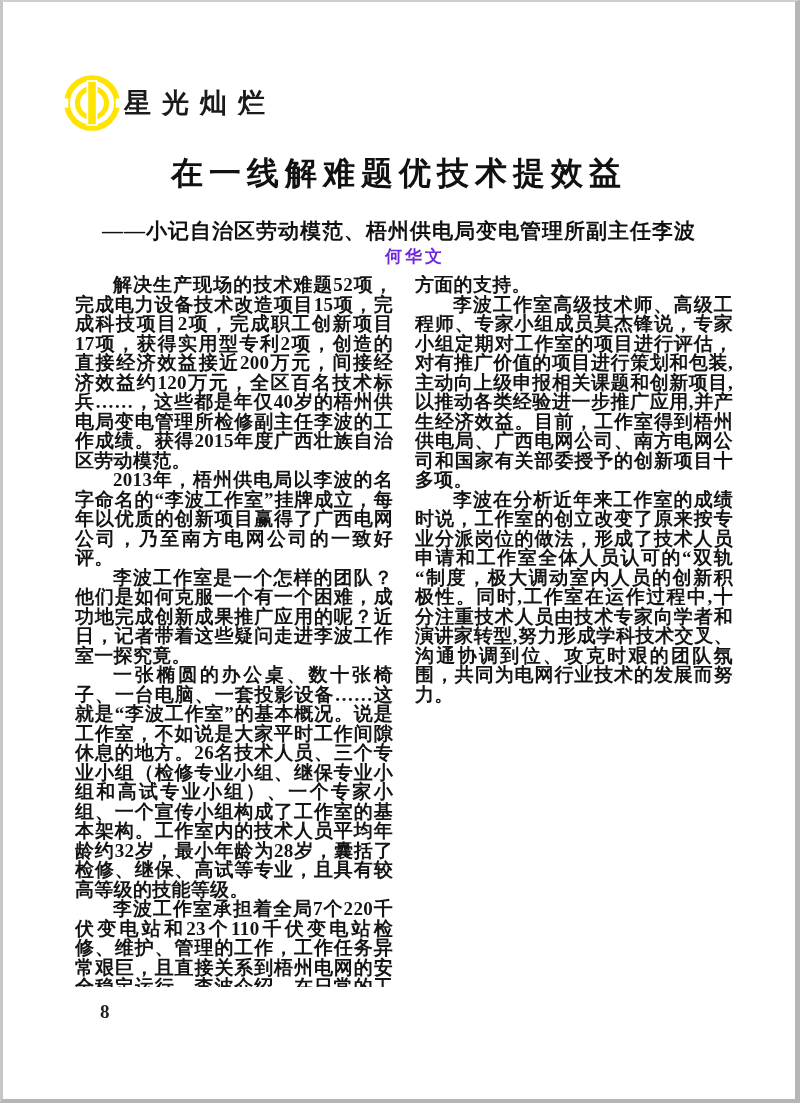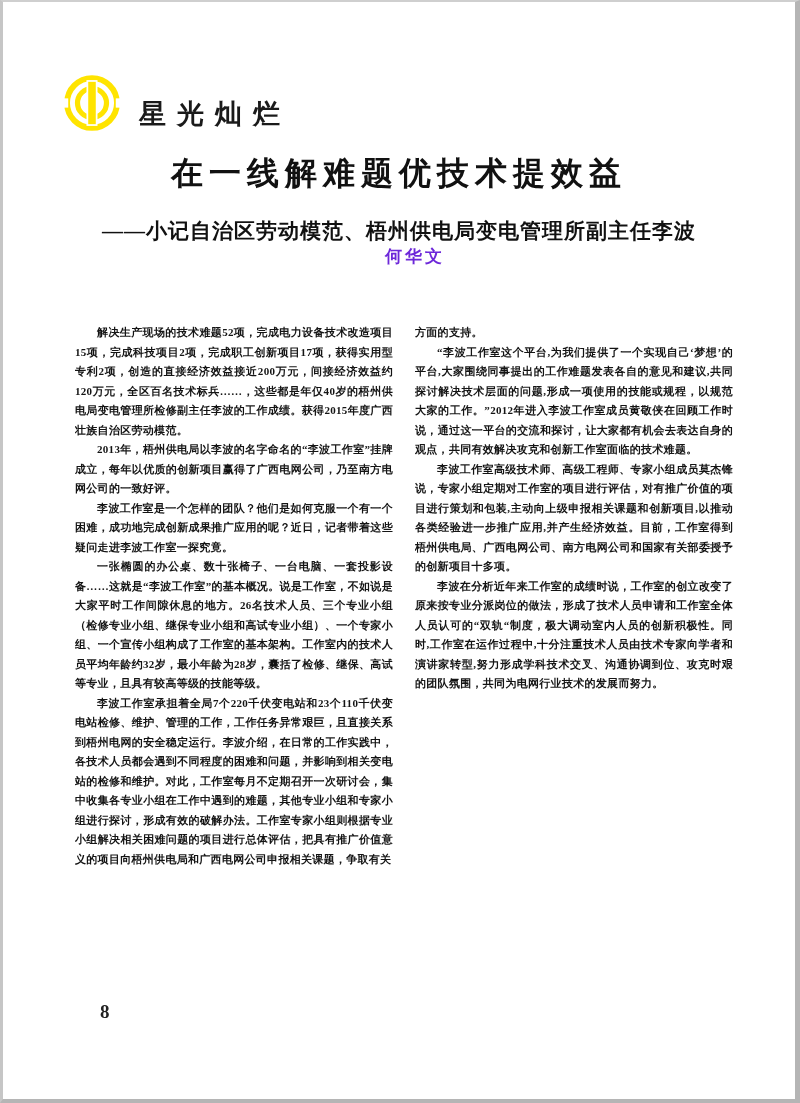--- a/index.html
+++ b/index.html
@@ -11,21 +11,21 @@
     border-top:2px solid #cfcfcf;
     border-left:3px solid #c6c6c6;
     border-right:5px solid #b5b5b5;
     border-bottom:4px solid #b5b5b5;
     font-family:"Liberation Serif","DejaVu Serif",serif;
     color:#141414;
     overflow:hidden;
   }
   .masthead{
     position:absolute;top:72px;left:60px;
-    display:flex;align-items:flex-end;gap:18px;
+    display:flex;align-items:center;gap:3px;
   }
   .logo{width:58px;height:58px;display:block;}
   .brand{
     font-size:27px;font-weight:bold;letter-spacing:11px;
     color:#1a1a1a;white-space:nowrap;
   }
   .title{
     position:absolute;top:150px;left:0;width:100%;
     text-align:center;font-size:32px;font-weight:bold;
     letter-spacing:6px;color:#111;
@@ -39,26 +39,25 @@
     position:absolute;top:243px;left:16px;width:100%;
     text-align:center;font-size:17px;font-weight:bold;
     letter-spacing:3px;color:#6d28d9;
   }
   .columns{
     position:absolute;top:273px;left:72px;right:62px;
     display:flex;gap:22px;
   }
   .col{
     flex:1 1 0;
-    font-size:11px;line-height:19.5px;
+    font-size:19px;line-height:19.5px;
     font-weight:bold;
     text-align:justify;
     height:712px;overflow:hidden;
     letter-spacing:0.3px;
-    margin-top:48px;
   }
   .col p{margin:0;}
   .col p.indent{text-indent:2em;}
   .pagenum{
     position:absolute;top:999px;left:97px;
     font-size:19px;font-weight:bold;color:#222;
   }
 </style>
 </head>
 <body>
@@ -87,21 +86,20 @@
   <div class="columns">
     <div class="col">
       <p class="indent">解决生产现场的技术难题52项，完成电力设备技术改造项目15项，完成科技项目2项，完成职工创新项目17项，获得实用型专利2项，创造的直接经济效益接近200万元，间接经济效益约120万元，全区百名技术标兵……，这些都是年仅40岁的梧州供电局变电管理所检修副主任李波的工作成绩。获得2015年度广西壮族自治区劳动模范。</p>
       <p class="indent">2013年，梧州供电局以李波的名字命名的“李波工作室”挂牌成立，每年以优质的创新项目赢得了广西电网公司，乃至南方电网公司的一致好评。</p>
       <p class="indent">李波工作室是一个怎样的团队？他们是如何克服一个有一个困难，成功地完成创新成果推广应用的呢？近日，记者带着这些疑问走进李波工作室一探究竟。</p>
       <p class="indent">一张椭圆的办公桌、数十张椅子、一台电脑、一套投影设备……这就是“李波工作室”的基本概况。说是工作室，不如说是大家平时工作间隙休息的地方。26名技术人员、三个专业小组（检修专业小组、继保专业小组和高试专业小组）、一个专家小组、一个宣传小组构成了工作室的基本架构。工作室内的技术人员平均年龄约32岁，最小年龄为28岁，囊括了检修、继保、高试等专业，且具有较高等级的技能等级。</p>
       <p class="indent">李波工作室承担着全局7个220千伏变电站和23个110千伏变电站检修、维护、管理的工作，工作任务异常艰巨，且直接关系到梧州电网的安全稳定运行。李波介绍，在日常的工作实践中，各技术人员都会遇到不同程度的困难和问题，并影响到相关变电站的检修和维护。对此，工作室每月不定期召开一次研讨会，集中收集各专业小组在工作中遇到的难题，其他专业小组和专家小组进行探讨，形成有效的破解办法。工作室专家小组则根据专业小组解决相关困难问题的项目进行总体评估，把具有推广价值意义的项目向梧州供电局和广西电网公司申报相关课题，争取有关</p>
     </div>
     <div class="col">
       <p>方面的支持。</p>
-      <p class="indent">“李波工作室这个平台,为我们提供了一个实现自己‘梦想’的平台,大家围绕同事提出的工作难题发表各自的意见和建议,共同探讨解决技术层面的问题,形成一项使用的技能或规程，以规范大家的工作。”2012年进入李波工作室成员黄敬侠在回顾工作时说，通过这一平台的交流和探讨，让大家都有机会去表达自身的观点，共同有效解决攻克和创新工作室面临的技术难题。</p>
       <p class="indent">李波工作室高级技术师、高级工程师、专家小组成员莫杰锋说，专家小组定期对工作室的项目进行评估，对有推广价值的项目进行策划和包装,主动向上级申报相关课题和创新项目,以推动各类经验进一步推广应用,并产生经济效益。目前，工作室得到梧州供电局、广西电网公司、南方电网公司和国家有关部委授予的创新项目十多项。</p>
       <p class="indent">李波在分析近年来工作室的成绩时说，工作室的创立改变了原来按专业分派岗位的做法，形成了技术人员申请和工作室全体人员认可的“双轨“制度，极大调动室内人员的创新积极性。同时,工作室在运作过程中,十分注重技术人员由技术专家向学者和演讲家转型,努力形成学科技术交叉、沟通协调到位、攻克时艰的团队氛围，共同为电网行业技术的发展而努力。</p>
 
     </div>
   </div>
 
   <div class="pagenum">8</div>
 
 </div>
 

